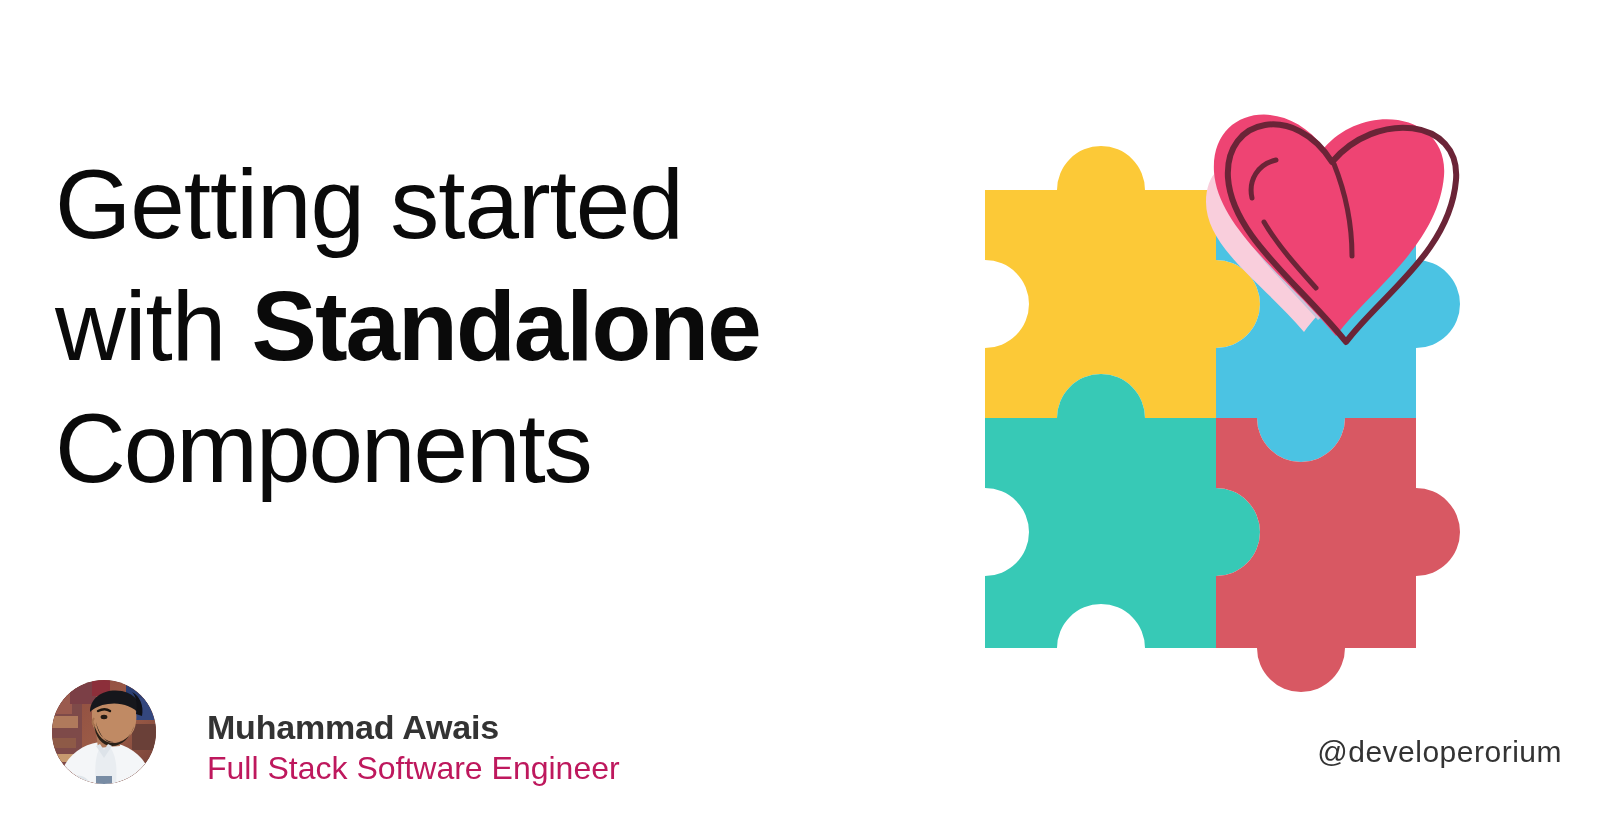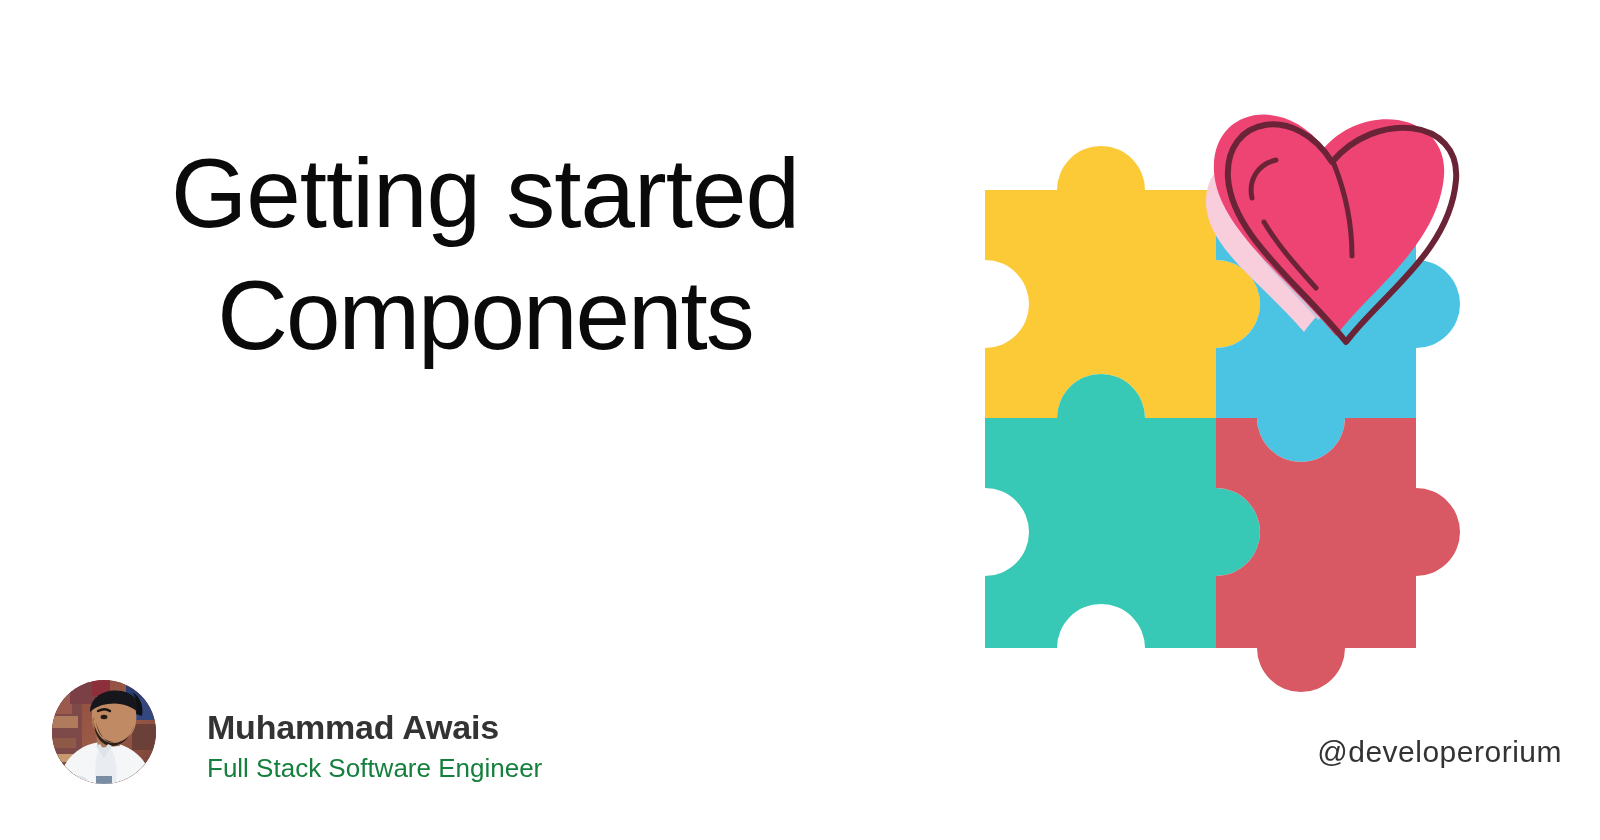--- a/index.html
+++ b/index.html
@@ -16,23 +16,22 @@
     width: 1600px;
     height: 840px;
     background: #ffffff;
     overflow: hidden;
   }
 
   
   #title-block {
     position: absolute;
     left: 55px;
-    top: 132px;
+    top: 143px;
     width: 860px;
-    text-align: center;
   }
   .title-line {
     font-size: 98px;
     line-height: 122px;
     letter-spacing: -1px;
     color: #0a0a0a;
     white-space: nowrap;
   }
   .title-line.thin {
     font-weight: 300;
@@ -75,23 +74,23 @@
   }
   #author-name {
     font-size: 34px;
     font-weight: 700;
     color: #333333;
     letter-spacing: -0.2px;
     line-height: 42px;
     margin-top: 28px;
   }
   #author-role {
-    font-size: 26px;
+    font-size: 32px;
     font-weight: 400;
-    color: #15803d;
+    color: #be185d;
     line-height: 36px;
     margin-top: 2px;
   }
 
   
   #handle {
     position: absolute;
     right: 38px;
     top: 735px;
     font-size: 30px;
@@ -110,20 +109,21 @@
   }
   #artwork svg { display: block; }
 </style>
 </head>
 <body>
 
 <div id="slide">
 
   <div id="title-block">
     <div class="title-line thin">Getting started</div>
+    <div class="title-line"><span class="thin-part">with </span><span class="bold-part">Standalone</span></div>
     <div class="title-line bold">Components</div>
   </div>
 
   <div id="author-block">
     <div id="avatar">
       <svg width="104" height="104" viewBox="0 0 104 104">
         <defs>
           <clipPath id="avclip">
               <circle cx="52" cy="52" r="52"></circle>
             </clipPath>

